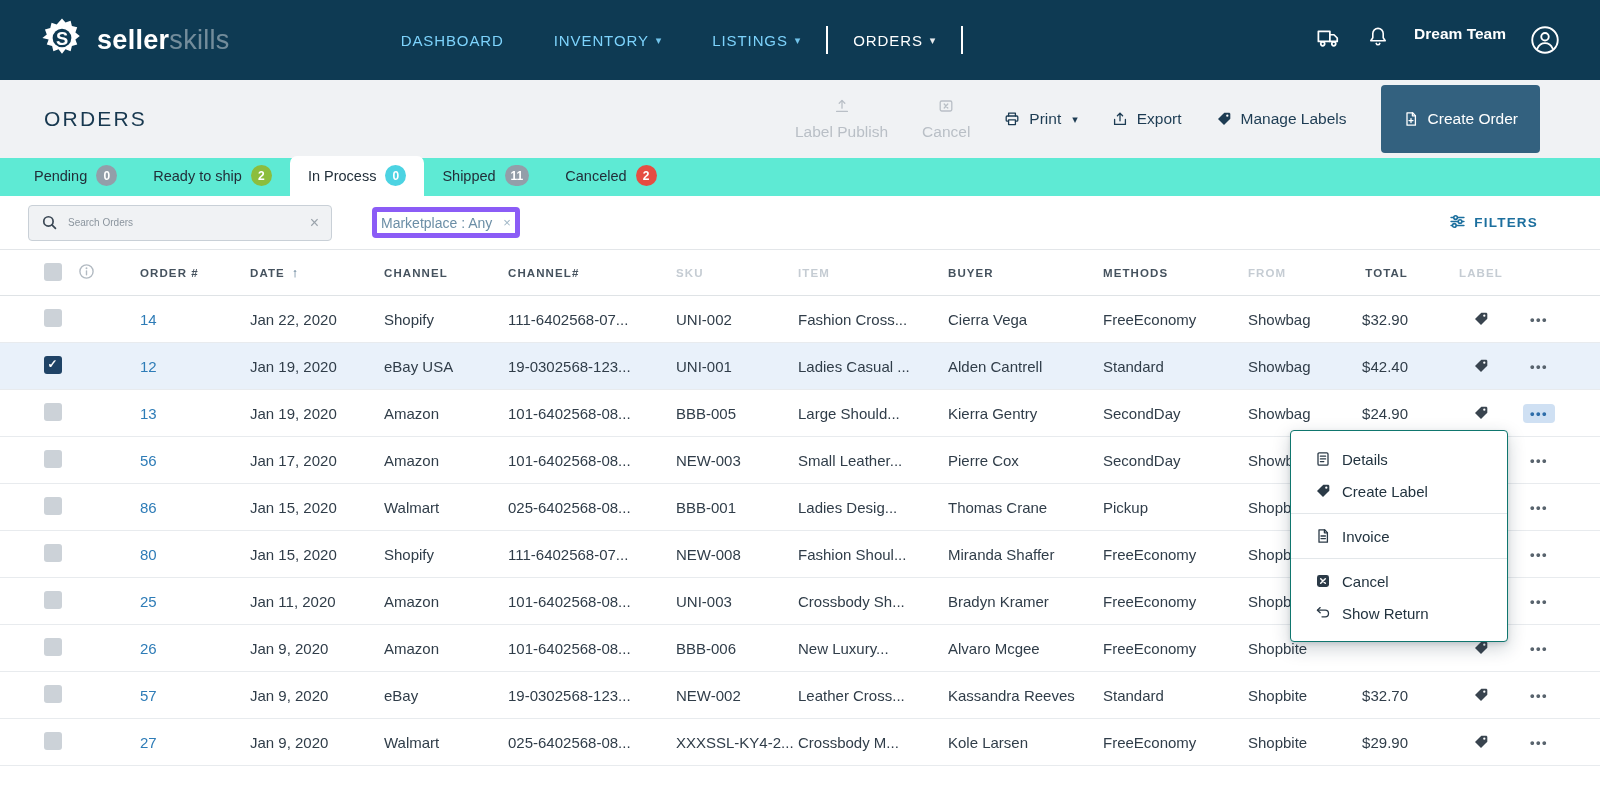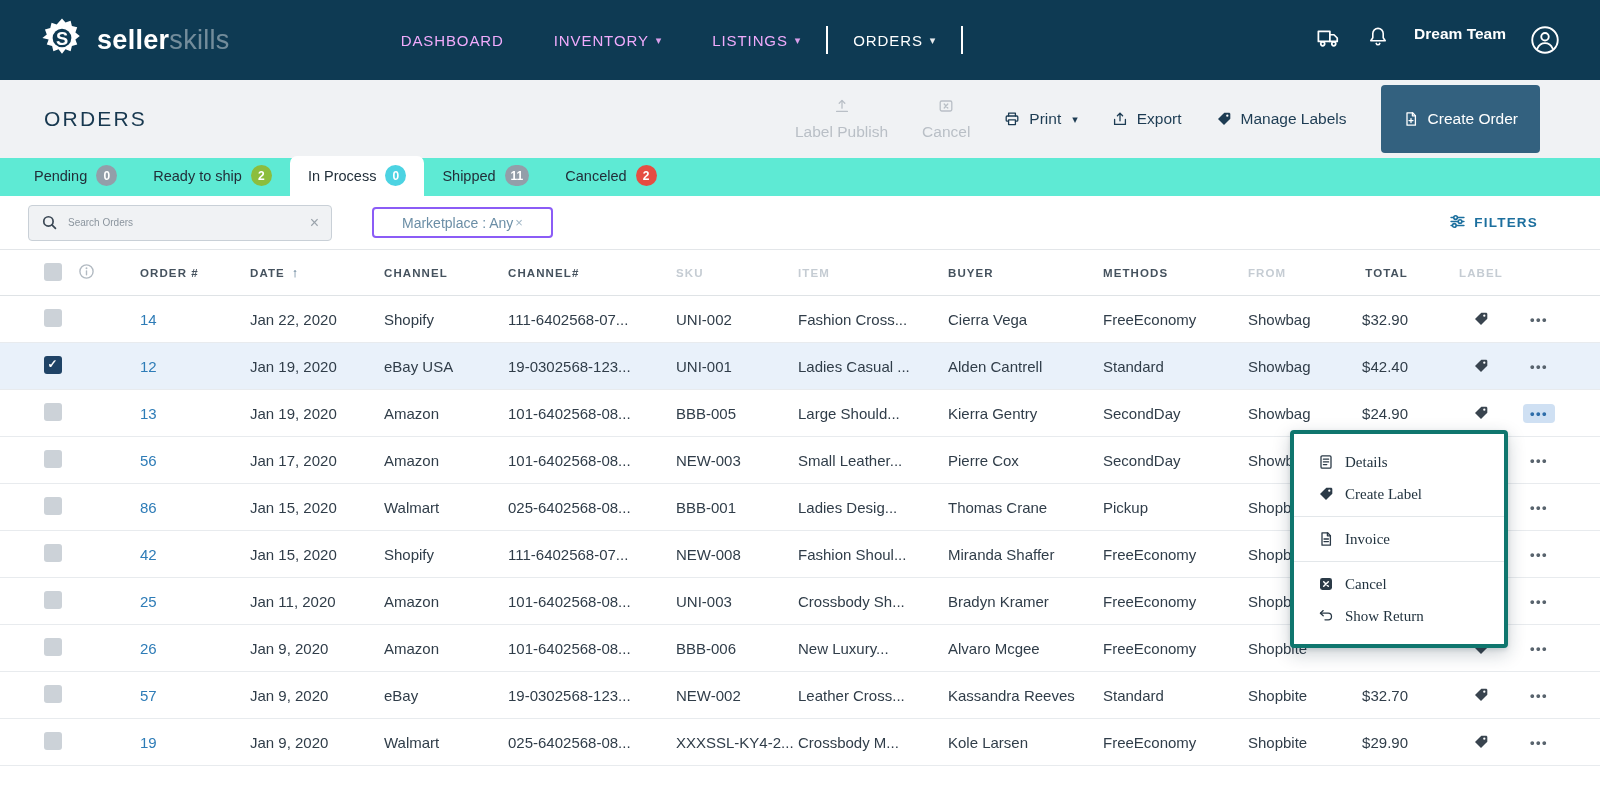--- a/index.html
+++ b/index.html
@@ -5,21 +5,21 @@
   * { margin:0; padding:0; box-sizing:border-box; }
   html,body { width:1600px; height:790px; overflow:hidden; }
   body { font-family:"Liberation Sans", sans-serif; background:#ffffff; position:relative; }
 
   
   .topbar { height:80px; background:#0e3a53; display:flex; align-items:center; padding:0 40px; }
   .logo { display:flex; align-items:center; gap:13px; cursor:pointer; }
   .logo-text { font-size:27px; font-weight:700; color:#fff; letter-spacing:.3px; }
   .logo-text .lite { font-weight:400; color:rgba(255,255,255,.42); }
   .nav { display:flex; align-items:center; margin-left:146px; height:100%; }
-  .nav-item { color:#f0abfc; font-size:15px; letter-spacing:.9px; padding:0 25px; cursor:pointer; display:flex; align-items:center; gap:7px; text-decoration:none; height:100%; }
+  .nav-item { color:#7dd3fc; font-size:15px; letter-spacing:.9px; padding:0 25px; cursor:pointer; display:flex; align-items:center; gap:7px; text-decoration:none; height:100%; }
   .nav-item.active { color:#ffffff; }
   .nav-item .caret { font-size:11px; opacity:.9; }
   .nav-sep { width:2px; height:28px; background:#fff; }
   .top-right { margin-left:auto; display:flex; align-items:flex-start; gap:24px; }
   .top-ic { color:#fff; display:flex; align-items:center; cursor:pointer; }
   .user-name { color:#fff; font-size:15.5px; font-weight:700; cursor:pointer; }
 
   
   .toolbar { height:78px; background:#f0f2f4; display:flex; align-items:center; padding:0 60px 0 44px; }
   .page-title { font-size:21px; letter-spacing:2.2px; color:#17384f; font-weight:500; }
@@ -40,21 +40,21 @@
   .badge-teal { background:#4cd3e2; }
   .badge-red { background:#e54d42; }
 
   
   .filterbar { background:#fff; height:54px; display:flex; align-items:center; padding:0 62px 0 28px; border-bottom:1px solid #e3e6e9; }
   .search-box { width:304px; height:36px; background:#f0f2f4; border:1px solid #c9d0d7; border-radius:4px; display:flex; align-items:center; padding:0 12px; gap:10px; }
   .search-box .ic { color:#3a4754; display:flex; }
   .search-box input { border:none; background:transparent; outline:none; font-size:10px; color:#333; flex:1; font-family:inherit; }
   .search-box input::placeholder { color:#8b959e; }
   .clear-x { color:#9aa3ab; font-size:16px; cursor:pointer; line-height:1; }
-  .chip { margin-left:40px; height:31px; border:2px solid #8b5cf6; border-radius:4px; display:flex; align-items:center; gap:2px; padding:0 28px; font-size:14px; color:#6b8ea6; background:#fff; cursor:pointer; }
+  .chip { margin-left:40px; height:31px; border:5px solid #8b5cf6; border-radius:4px; display:flex; align-items:center; gap:11px; padding:0 4px; font-size:14px; color:#6b8ea6; background:#fff; cursor:pointer; }
   .chip .x { font-size:13px; color:#9fb6c6; cursor:pointer; }
   .filters-btn { margin-left:auto; display:flex; align-items:center; gap:8px; color:#1c6f9e; font-size:13.5px; font-weight:700; letter-spacing:1.2px; cursor:pointer; }
 
   
   .thead, .trow { display:grid; grid-template-columns:26px 70px 110px 134px 124px 168px 122px 150px 155px 145px 104px 100px 58px 58px; align-items:center; padding-left:44px; }
   .thead { height:46px; background:#fff; border-bottom:1px solid #dfe3e6; font-size:11.5px; letter-spacing:1.1px; color:#45525e; font-weight:700; }
   .th.light { color:#c5ccd3; }
   .th .sort { color:#3c617d; font-size:13px; margin-left:7px; letter-spacing:0; }
   .c-info { padding-left:8px; display:flex; align-items:center; }
   .trow { height:47px; border-bottom:1px solid #e8ebee; font-size:15px; color:#303d49; background:#fff; }
@@ -64,21 +64,21 @@
   .c-label { display:flex; justify-content:center; }
   .c-dots { display:flex; justify-content:center; }
   .dots { color:#58636d; font-size:13px; font-weight:700; letter-spacing:1.5px; cursor:pointer; padding:3px 7px; border-radius:4px; line-height:1; }
   .dots.active { background:#cfe0f3; color:#2e6da9; }
   .cb { width:18px; height:18px; border-radius:3px; background:#ccd2d8; display:inline-block; position:relative; cursor:pointer; }
   .cb.checked { background:#1f4366; }
   .cb.checked::after { content:"✓"; color:#fff; font-size:12px; font-weight:700; position:absolute; left:3.5px; top:1.5px; }
   .taglabel { color:#39444f; display:flex; cursor:pointer; }
 
   
-  .ctx-menu { position:absolute; left:1290px; top:430px; width:218px; background:#fff; border-radius:4px; border:4px solid #0f766e; box-shadow:0 2px 4px rgba(20,40,60,.12), 0 6px 18px rgba(20,40,60,.22); padding:12px 0; z-index:10;font-family:Liberation Serif, serif; }
+  .ctx-menu { position:absolute; left:1290px; top:430px; width:218px; background:#fff; border-radius:4px; border:1px solid #0f766e; box-shadow:0 2px 4px rgba(20,40,60,.12), 0 6px 18px rgba(20,40,60,.22); padding:12px 0; z-index:10; }
   .menu-item { display:flex; align-items:center; gap:11px; padding:0 14px 0 24px; height:32px; font-size:15px; color:#22333f; cursor:pointer; }
   .menu-item.highlighted { background:#e9edf1; }
   .menu-item .ic { color:#2b3a47; display:flex; }
   .menu-sep { height:1px; background:#e3e7ea; margin:6px 0; }
 </style>
 </head>
 <body>
 
 <header class="topbar">
   <div class="logo">
@@ -393,21 +393,21 @@
         </span>
       </div>
     <div class="c-dots">
         <span class="dots">•••</span>
       </div>
   </div>
 
   <div class="trow">
     <div><span class="cb"></span></div>
     <div class="c-info"></div>
-    <div><a class="order-link">42</a></div>
+    <div><a class="order-link">80</a></div>
     <div>Jan 15, 2020</div>
     <div>Shopify</div>
     <div>111-6402568-07...</div>
     <div>NEW-008</div>
     <div>Fashion Shoul...</div>
     <div>Miranda Shaffer</div>
     <div>FreeEconomy</div>
     <div>Shopbite</div>
     <div class="c-total"></div>
     <div class="c-label">
@@ -497,21 +497,21 @@
         </span>
       </div>
     <div class="c-dots">
         <span class="dots">•••</span>
       </div>
   </div>
 
   <div class="trow">
     <div><span class="cb"></span></div>
     <div class="c-info"></div>
-    <div><a class="order-link">19</a></div>
+    <div><a class="order-link">27</a></div>
     <div>Jan 9, 2020</div>
     <div>Walmart</div>
     <div>025-6402568-08...</div>
     <div>XXXSSL-KY4-2...</div>
     <div>Crossbody M...</div>
     <div>Kole Larsen</div>
     <div>FreeEconomy</div>
     <div>Shopbite</div>
     <div class="c-total">$29.90</div>
     <div class="c-label">

